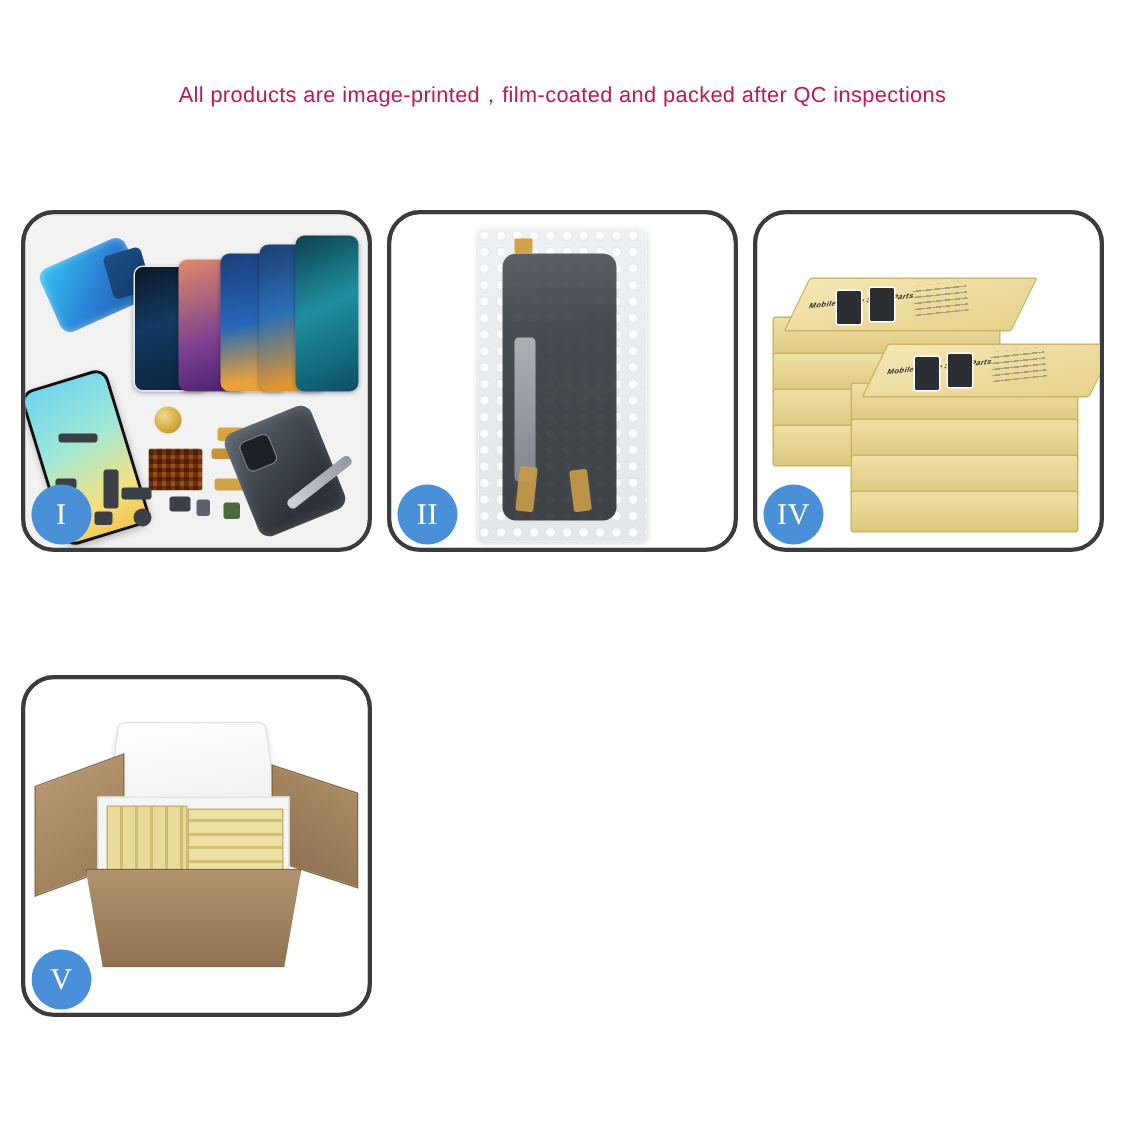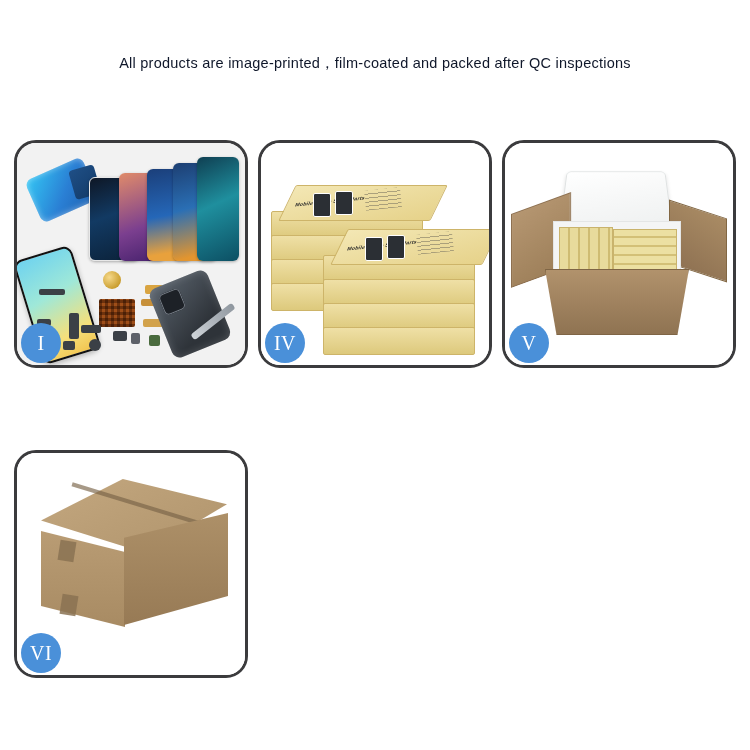--- a/index.html
+++ b/index.html
@@ -35,21 +35,21 @@
     font-weight: bold;
     letter-spacing: 1.6px;
     color: #141414;
     line-height: 1.05;
     white-space: nowrap;
   }
   .subtitle {
     font-family: "Liberation Sans", sans-serif;
     font-size: 14.5px;
     font-weight: normal;
-    color: #0f172a;
+    color: #be185d;
     letter-spacing: 0.25px;
     margin-top: 12px;
     white-space: nowrap;
   }
 
   
   .grid {
     position: absolute;
     top: 140px;
     left: 14px;
@@ -378,20 +378,32 @@
         <div class="bit b11"></div>
         <div class="bit b12"></div>
         <div class="bit b13"></div>
         <div class="bit b14"></div>
         <div class="backcase"></div>
         <div class="driver"></div>
       </div>
       <div class="badge">I</div>
     </div>
 
+    <div class="panel">
+      <div class="panel-inner p2">
+        <div class="bag">
+          <div class="screen"></div>
+          <div class="ribbon"></div>
+          <div class="tab"></div>
+          <div class="flex-a"></div>
+          <div class="flex-b"></div>
+        </div>
+      </div>
+      <div class="badge">II</div>
+    </div>
 
 
     <div class="panel">
       <div class="panel-inner p4">
         <div class="stack">
 
           <div class="sbox" style="left:6px; top:52px;"></div>
           <div class="sbox" style="left:6px; top:76px;"></div>
           <div class="sbox" style="left:6px; top:100px;"></div>
           <div class="sbox" style="left:6px; top:124px;"></div>
@@ -423,26 +435,15 @@
         <div class="flapL"></div>
         <div class="flapR"></div>
         <div class="inner"></div>
         <div class="ybox yg1"></div>
         <div class="ybox yg2"></div>
         <div class="cartonfront"></div>
       </div>
       <div class="badge">V</div>
     </div>
 
-    <div class="panel">
-      <div class="panel-inner p6">
-        <div class="top"></div>
-        <div class="seam"></div>
-        <div class="faceL"></div>
-        <div class="faceR"></div>
-        <div class="tapeA"></div>
-        <div class="tapeB"></div>
-      </div>
-      <div class="badge">VI</div>
-    </div>
 
   </div>
 </div>
 
 </body></html>

